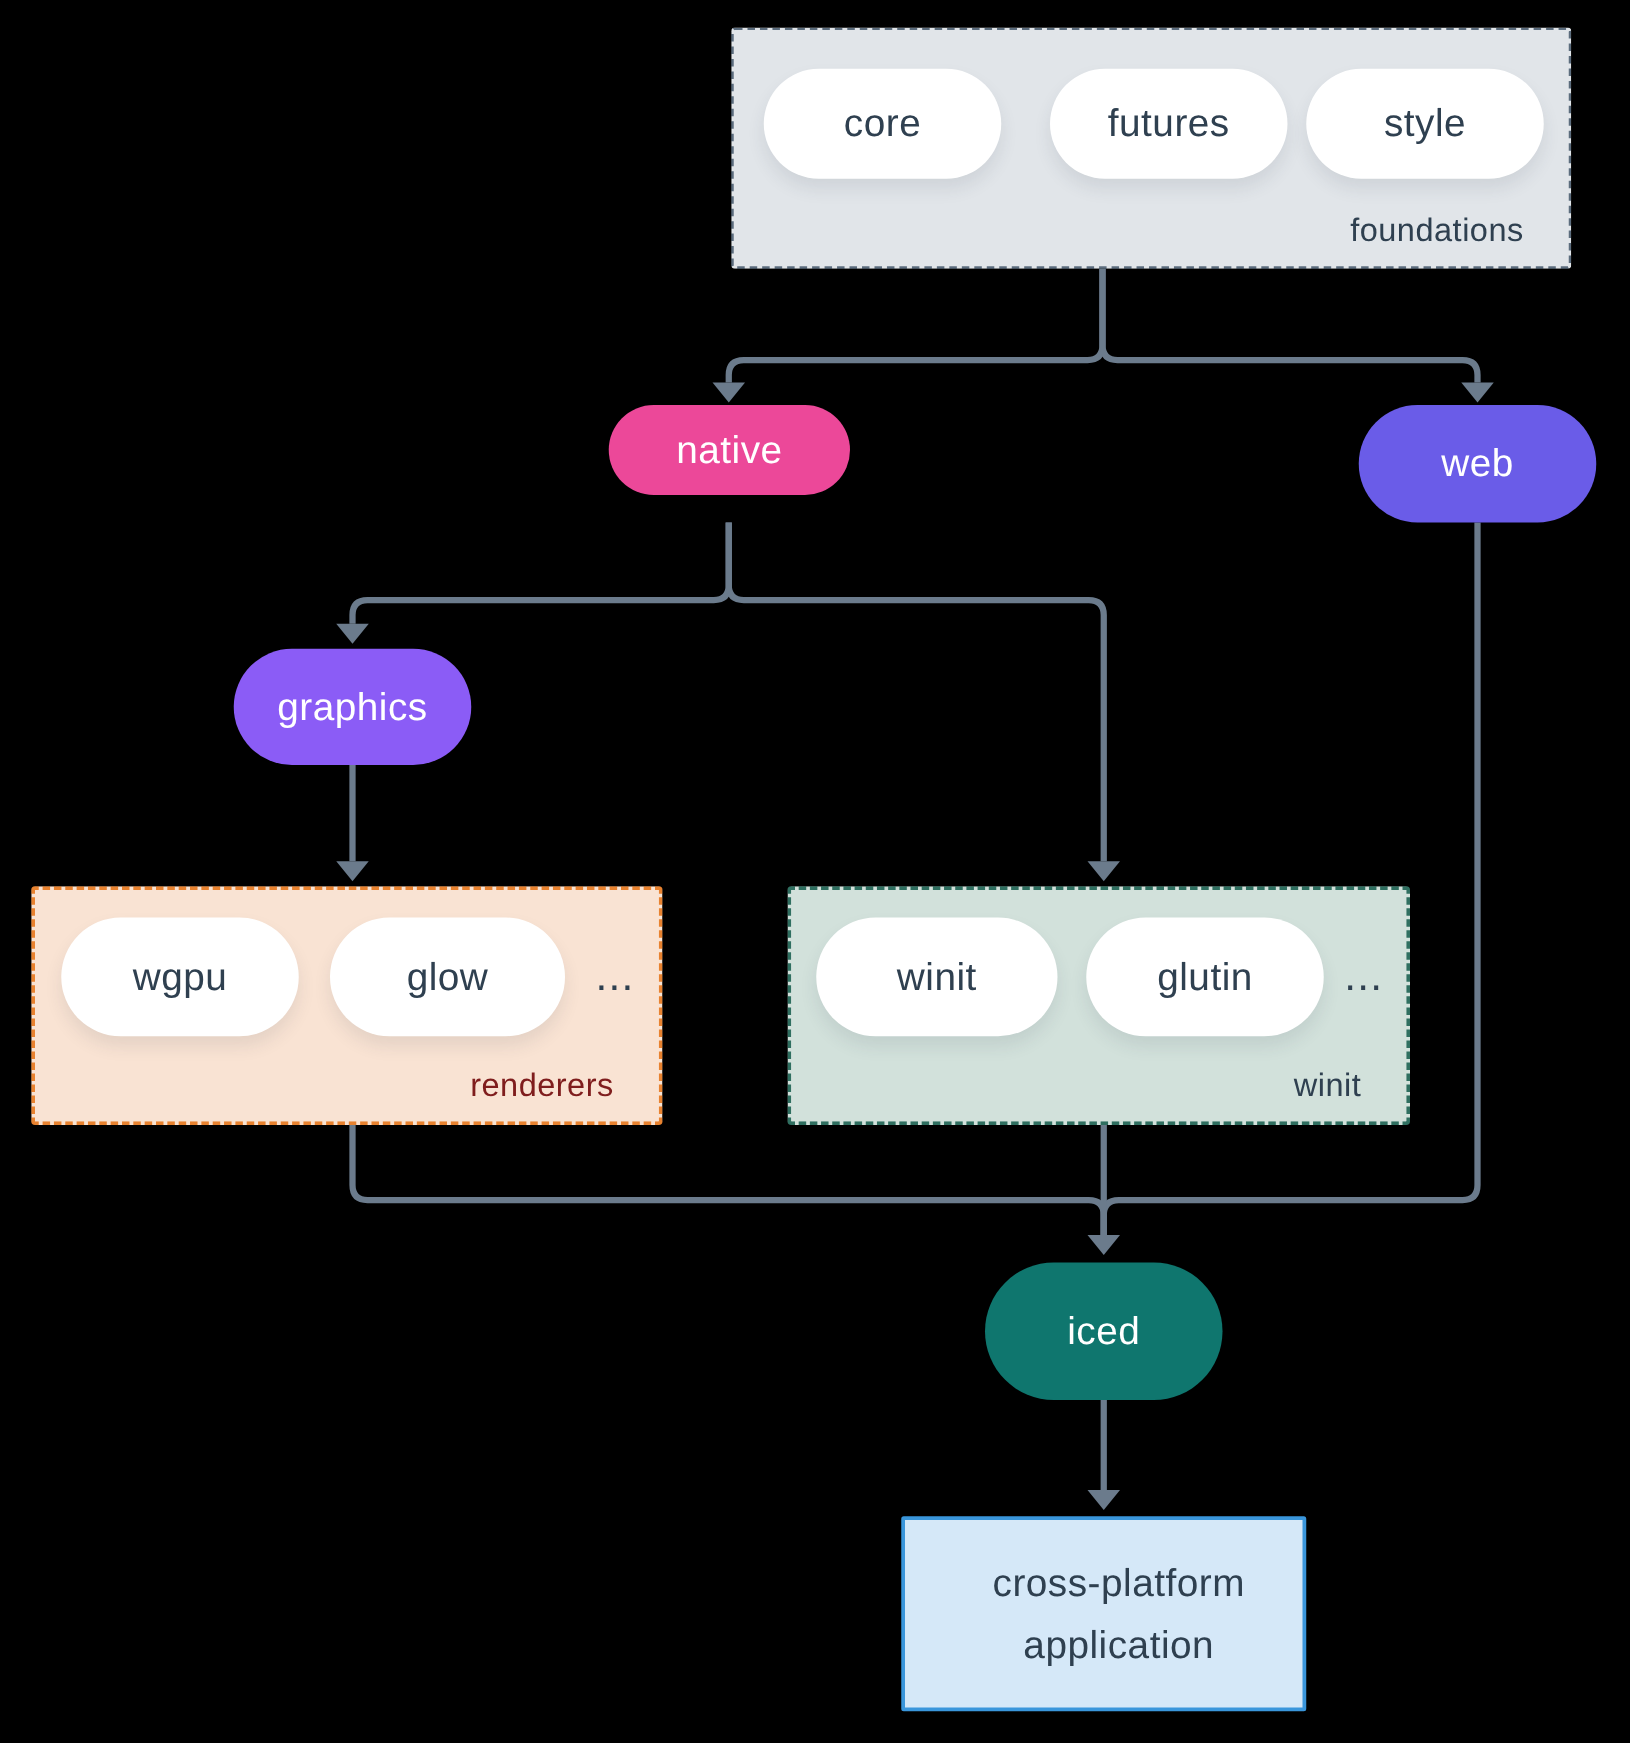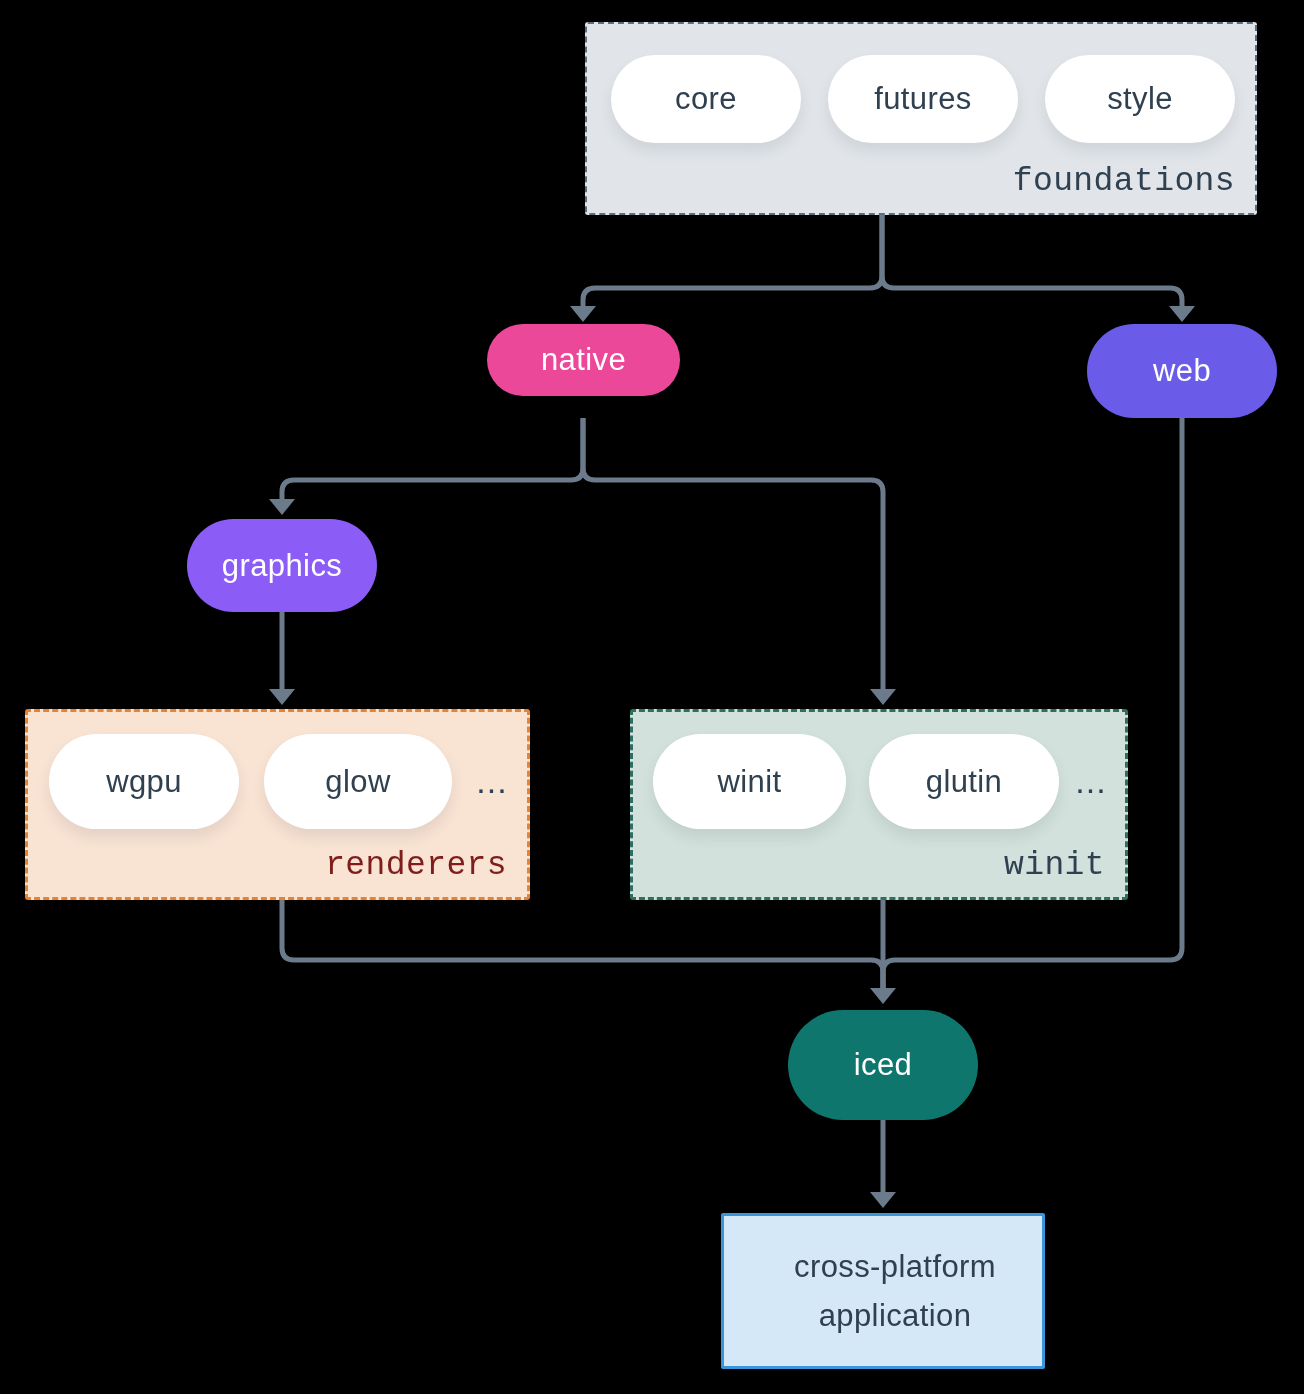--- a/index.html
+++ b/index.html
@@ -17,24 +17,23 @@
 
   .group {
     position:absolute;
     border-radius:3px;
     box-sizing:border-box;
   }
   .group-dash2 { border:2px dashed;margin-left:39px; }
   .group-dash3 { border:3px dashed; }
   .group-label {
     position:absolute;
-    right:20px; bottom:13px;
-    font-size:33px;
+    right:36px; bottom:13px;
+    font-size:26px;
     letter-spacing:0.4px;
-    font-family:Liberation Mono, monospace;
   }
 
   .pill {
     position:absolute;
     border-radius:999px;
     display:flex; align-items:center; justify-content:center;
     font-size:31px;
     letter-spacing:0.4px;
     box-sizing:border-box;
   }
@@ -90,21 +89,21 @@
     <polygon points="870,988 896,988 883,1004"></polygon>
 
     <path d="M 883 1103 V 1192"></path>
     <polygon points="870,1192 896,1192 883,1208"></polygon>
   </svg>
 
   <div class="group group-dash2" style="left: 546px; top: 22px; width: 672px; height: 193px; background-color: rgb(225, 229, 233); border-color: rgb(92, 109, 126);">
     <div class="pill pill-white" style="left: 24px; top: 31px; width: 190px; height: 88px; color: rgb(47, 64, 80);">
       <span>core</span>
     </div>
-    <div class="pill pill-white" style="left: 241px; top: 31px; width: 190px; height: 88px; color: rgb(47, 64, 80);">
+    <div class="pill pill-white" style="left: 253px; top: 31px; width: 190px; height: 88px; color: rgb(47, 64, 80);">
       <span>futures</span>
     </div>
     <div class="pill pill-white" style="left: 458px; top: 31px; width: 190px; height: 88px; color: rgb(47, 64, 80);">
       <span>style</span>
     </div>
     <div class="group-label" style="color: rgb(47, 64, 80);">foundations</div>
   </div>
 
   <div class="pill pill-node" style="left: 487px; top: 324px; width: 193px; height: 72px; background-color: #ec4899;">
     <span>native</span>

